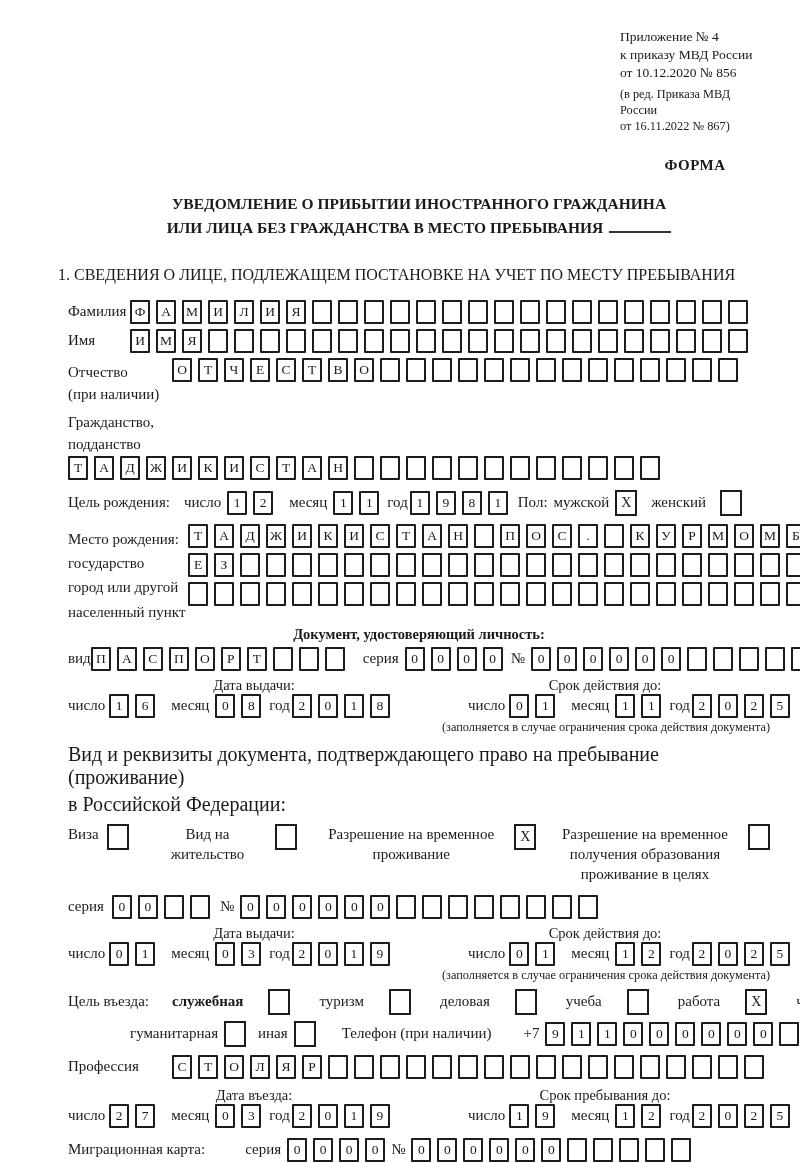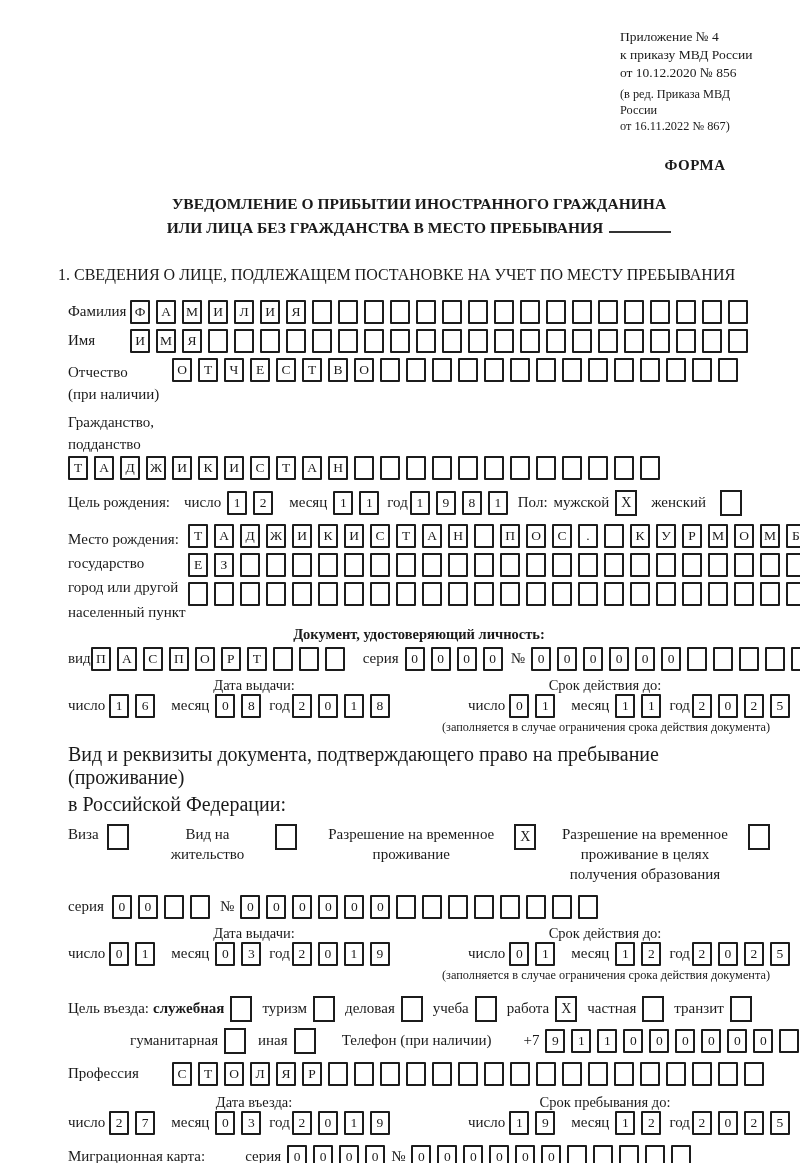--- a/index.html
+++ b/index.html
@@ -419,22 +419,22 @@
       <span class="olbl stack" style="width:190px;">
         <span>Разрешение на временное</span>
         <span>проживание</span>
       </span>
       <span class="cb">X</span>
     </span>
     <span class="gap14"></span>
     <span class="opt">
       <span class="olbl stack" style="width:190px;">
         <span>Разрешение на временное</span>
+        <span>получения образования</span>
         <span>проживание в целях</span>
-        <span>получения образования</span>
       </span>
       <span class="cb"></span>
     </span>
   </div>
 
   <div class="row inline" style="margin-top:10px;">
     <span class="lbl">серия</span>
       <span class="gap8"></span>
     <span class="cells">
         <span class="cell">0</span>
@@ -502,21 +502,21 @@
       <span class="cells">
           <span class="cell">2</span>
           <span class="cell">0</span>
           <span class="cell">2</span>
           <span class="cell">5</span>
         </span>
     </div>
   </div>
   <div class="small-note">(заполняется в случае ограничения срока действия документа)</div>
 
-  <div class="row inline" style="margin-top:13px;">
+  <div class="row inline" style="margin-top:6px;gap:19px;">
     <span class="lbl">Цель въезда:</span>
     <span class="mini-lbl" style="margin-left:4px;font-weight:bold;">служебная</span>
     <span class="cb"></span>
     <span class="mini-lbl">туризм</span>
     <span class="cb"></span>
     <span class="mini-lbl">деловая</span>
     <span class="cb"></span>
     <span class="mini-lbl">учеба</span>
     <span class="cb"></span>
     <span class="mini-lbl">работа</span>

